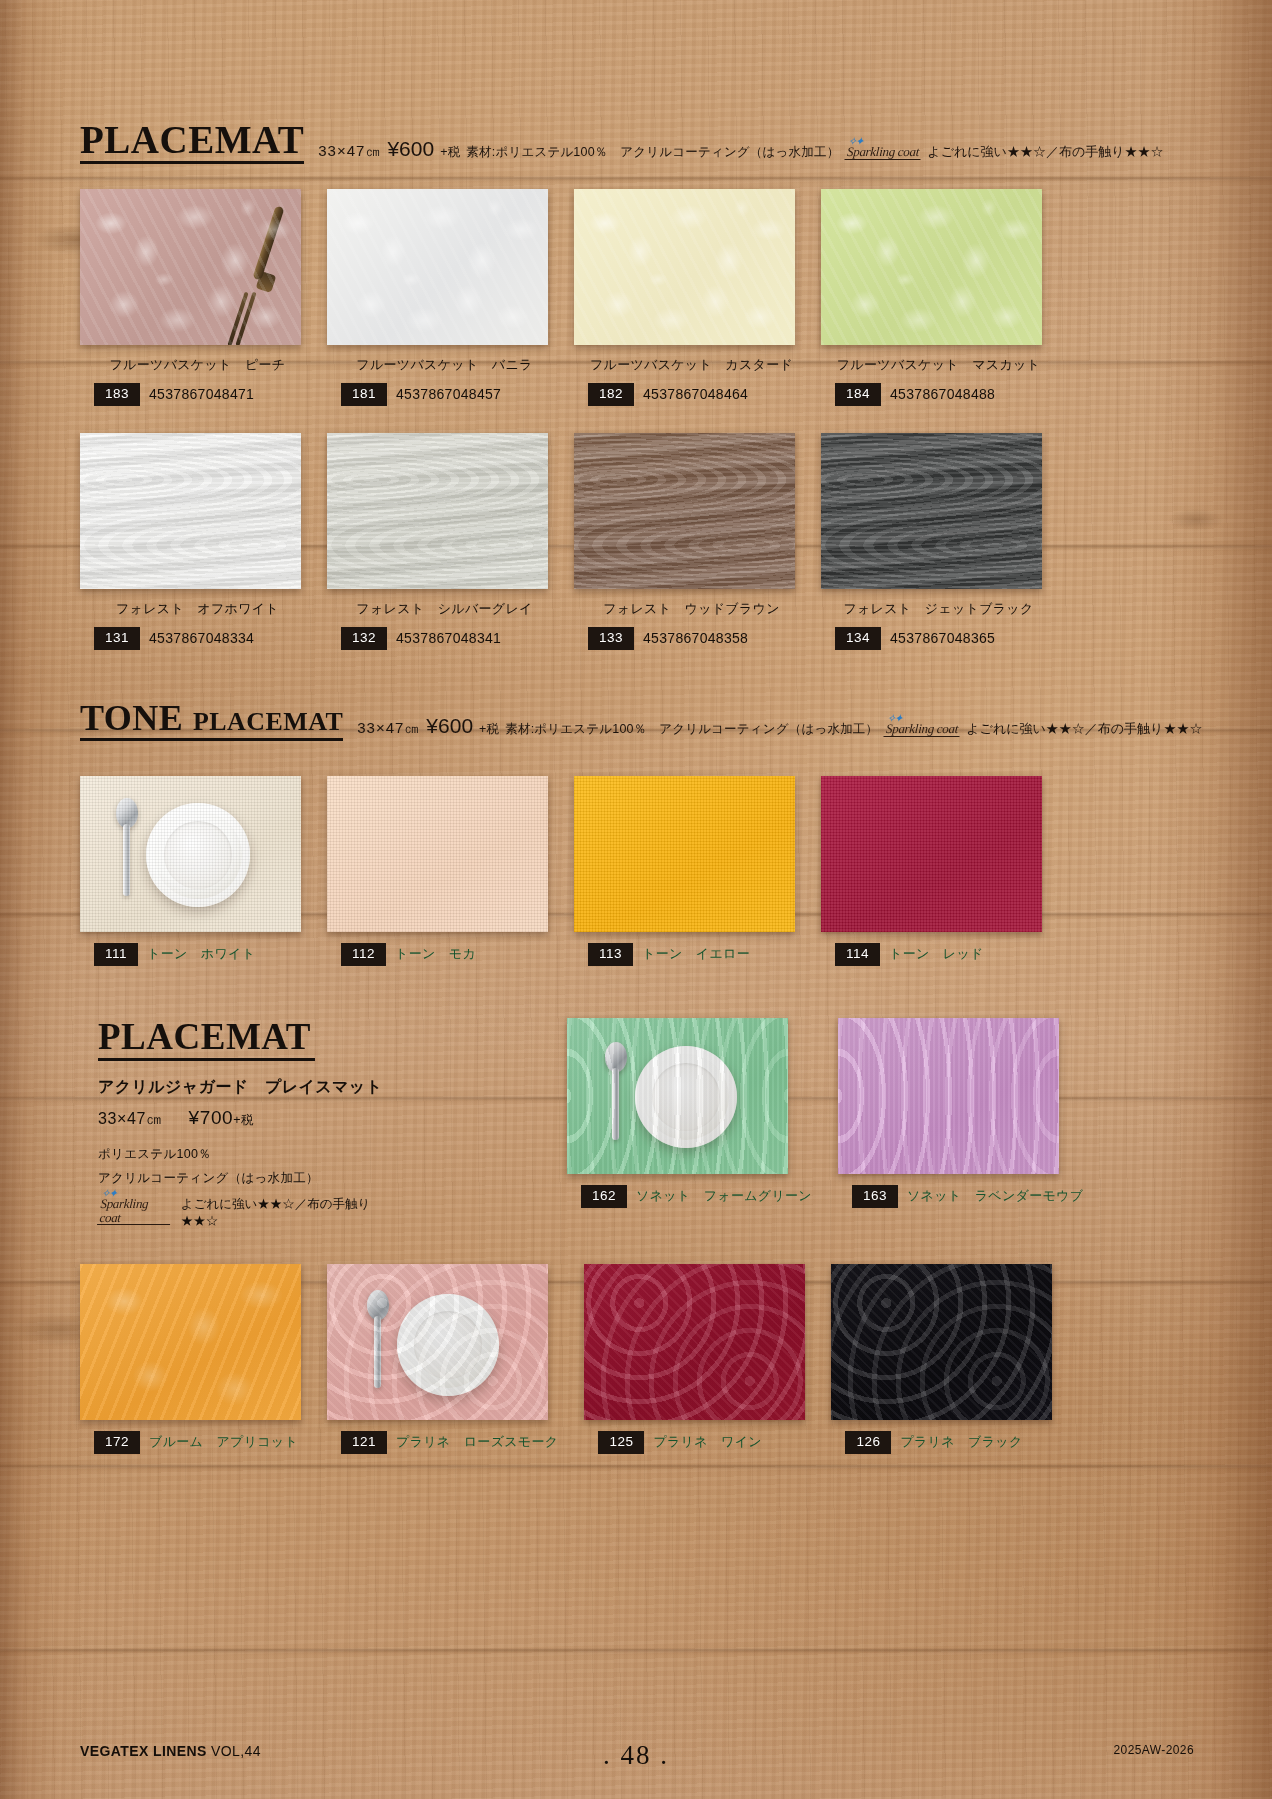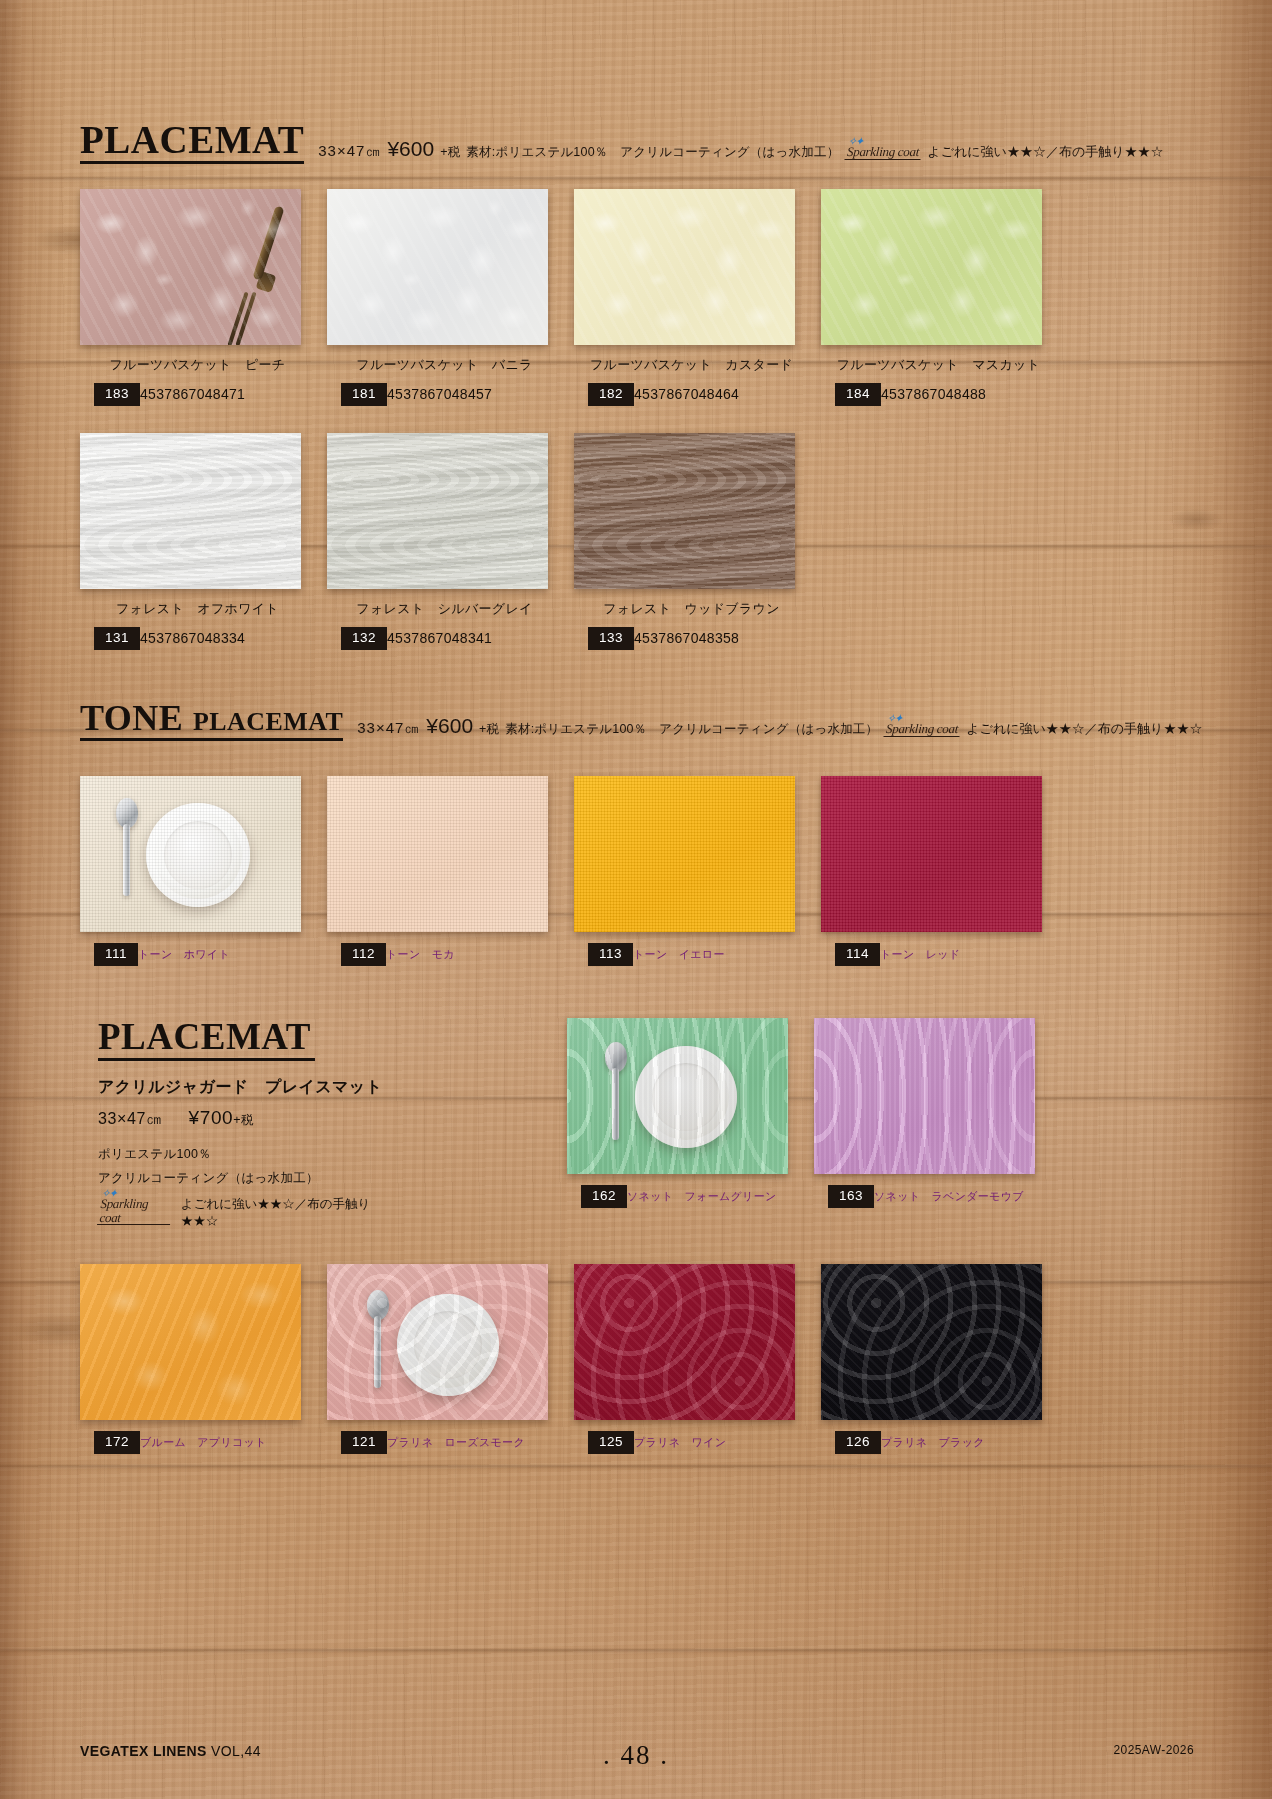--- a/index.html
+++ b/index.html
@@ -136,42 +136,43 @@
     color: #140e09;
     white-space: nowrap;
     letter-spacing: 0.3px;
     margin-top: 11px;
     padding-left: 14px;
     text-align: center;
   }
   .codeline {
     display: flex;
     align-items: center;
+    gap: 9px;
     margin-top: 9px;
     padding-left: 14px;
     text-align: right;
   }
   .code-badge {
     background: #1d1510;
     color: #fff;
     font-size: 13.5px;
     line-height: 1;
     padding: 4px 11px 5px;
     letter-spacing: 0.5px;
     font-family: "Liberation Sans", sans-serif;
   }
   .jan {
     font-size: 14px;
     color: #140e09;
     letter-spacing: 0.3px;
   }
   .codeline.inline { margin-top: 11px; }
   .codeline.inline .jan-name {
-    font-size: 11px;
-    color: #701a75;
+    font-size: 13px;
+    color: #14532d;
     letter-spacing: 0.3px;
     white-space: nowrap;
   }
 
   
   .fruit-pat::after {
     content: "";
     position: absolute;
     inset: 0;
     background:
@@ -463,20 +464,28 @@
 
     <div class="cell">
       <div class="mat-img forest-pat" style="width:221px;height:156px;background:linear-gradient(160deg,#86654f,#7a5a48 60%,#81614e);"></div>
       <div class="caption">フォレスト　ウッドブラウン</div>
       <div class="codeline">
         <span class="code-badge">133</span>
         <span class="jan">4537867048358</span>
       </div>
     </div>
 
+    <div class="cell">
+      <div class="mat-img forest-pat" style="width:221px;height:156px;background:linear-gradient(160deg,#414343,#353737 60%,#3d3f3f);"></div>
+      <div class="caption">フォレスト　ジェットブラック</div>
+      <div class="codeline">
+        <span class="code-badge">134</span>
+        <span class="jan">4537867048365</span>
+      </div>
+    </div>
   </div>
 
   <div class="section-head" style="left:80px; top:700px;">
     <div class="head-title" style="font-size:36px;">
       <span>TONE</span>
       <span class="small">PLACEMAT</span>
     </div>
     <div class="spec">
       <span class="dim">33×47㎝</span>
       <span class="price">¥600</span>

